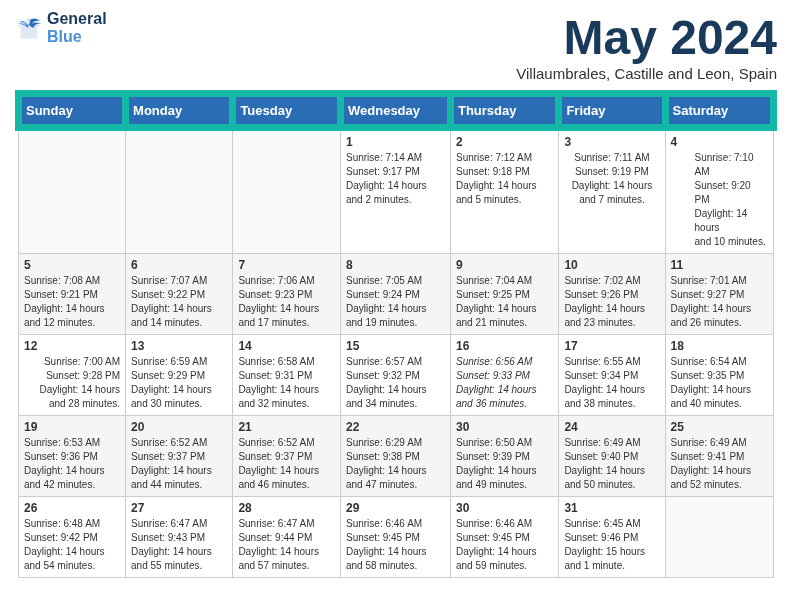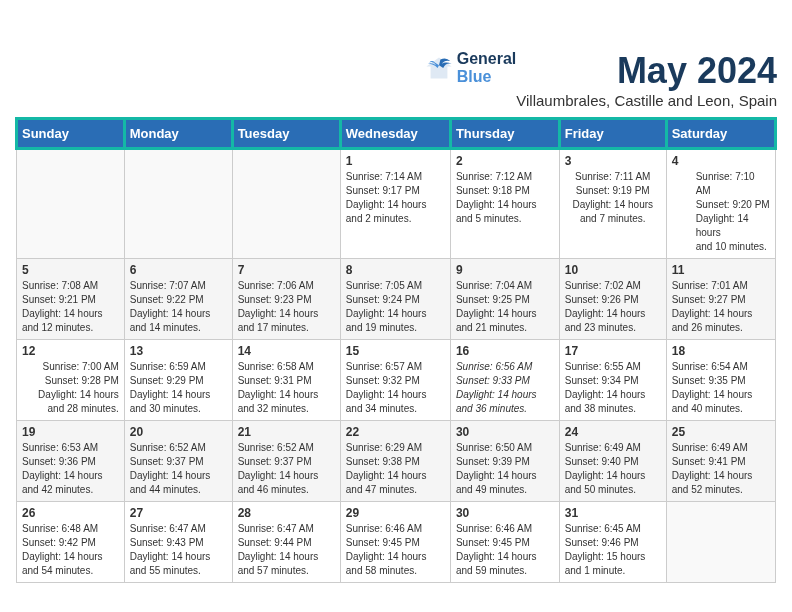--- a/index.html
+++ b/index.html
@@ -5,59 +5,58 @@
     * { box-sizing: border-box; margin: 0; padding: 0; }
     body {
       font-family: Arial, sans-serif;
       background: #fff;
       width: 792px;
       min-height: 612px;
       padding: 10px 15px;
     }
     .header {
       display: flex;
-      justify-content: flex-end;
+      justify-content: space-between;
       align-items: flex-start;
       margin-bottom: 8px;
-      margin-top: 40px;
     }
     .logo {
       display: flex;
       align-items: center;
       gap: 4px;
     }
     .logo-bird {
       width: 28px;
       height: 28px;
     }
     .title-block {
       text-align: right;
     }
     .month-title {
-      font-size: 36px;
+      font-size: 48px;
       font-weight: bold;
       color: #1a3a5c;
     }
     .location-title {
       font-size: 15px;
       color: #333;
     }
     .calendar {
       width: 100%;
       border-collapse: collapse;
       border: 1px solid #ccc;
     }
     .calendar th {
       background: #2a6db5;
       color: #fff;
       font-size: 13px;
       font-weight: bold;
       padding: 6px 4px;
       text-align: left;
-      border: 3px solid #14b8a6;
+      border: 7px solid #14b8a6;
     }
     .calendar td {
       vertical-align: top;
       border: 1px solid #ccc;
       padding: 4px 5px;
       width: 113px;
       min-height: 80px;
       font-size: 10.5px;
       color: #333;
       background: #fff;

